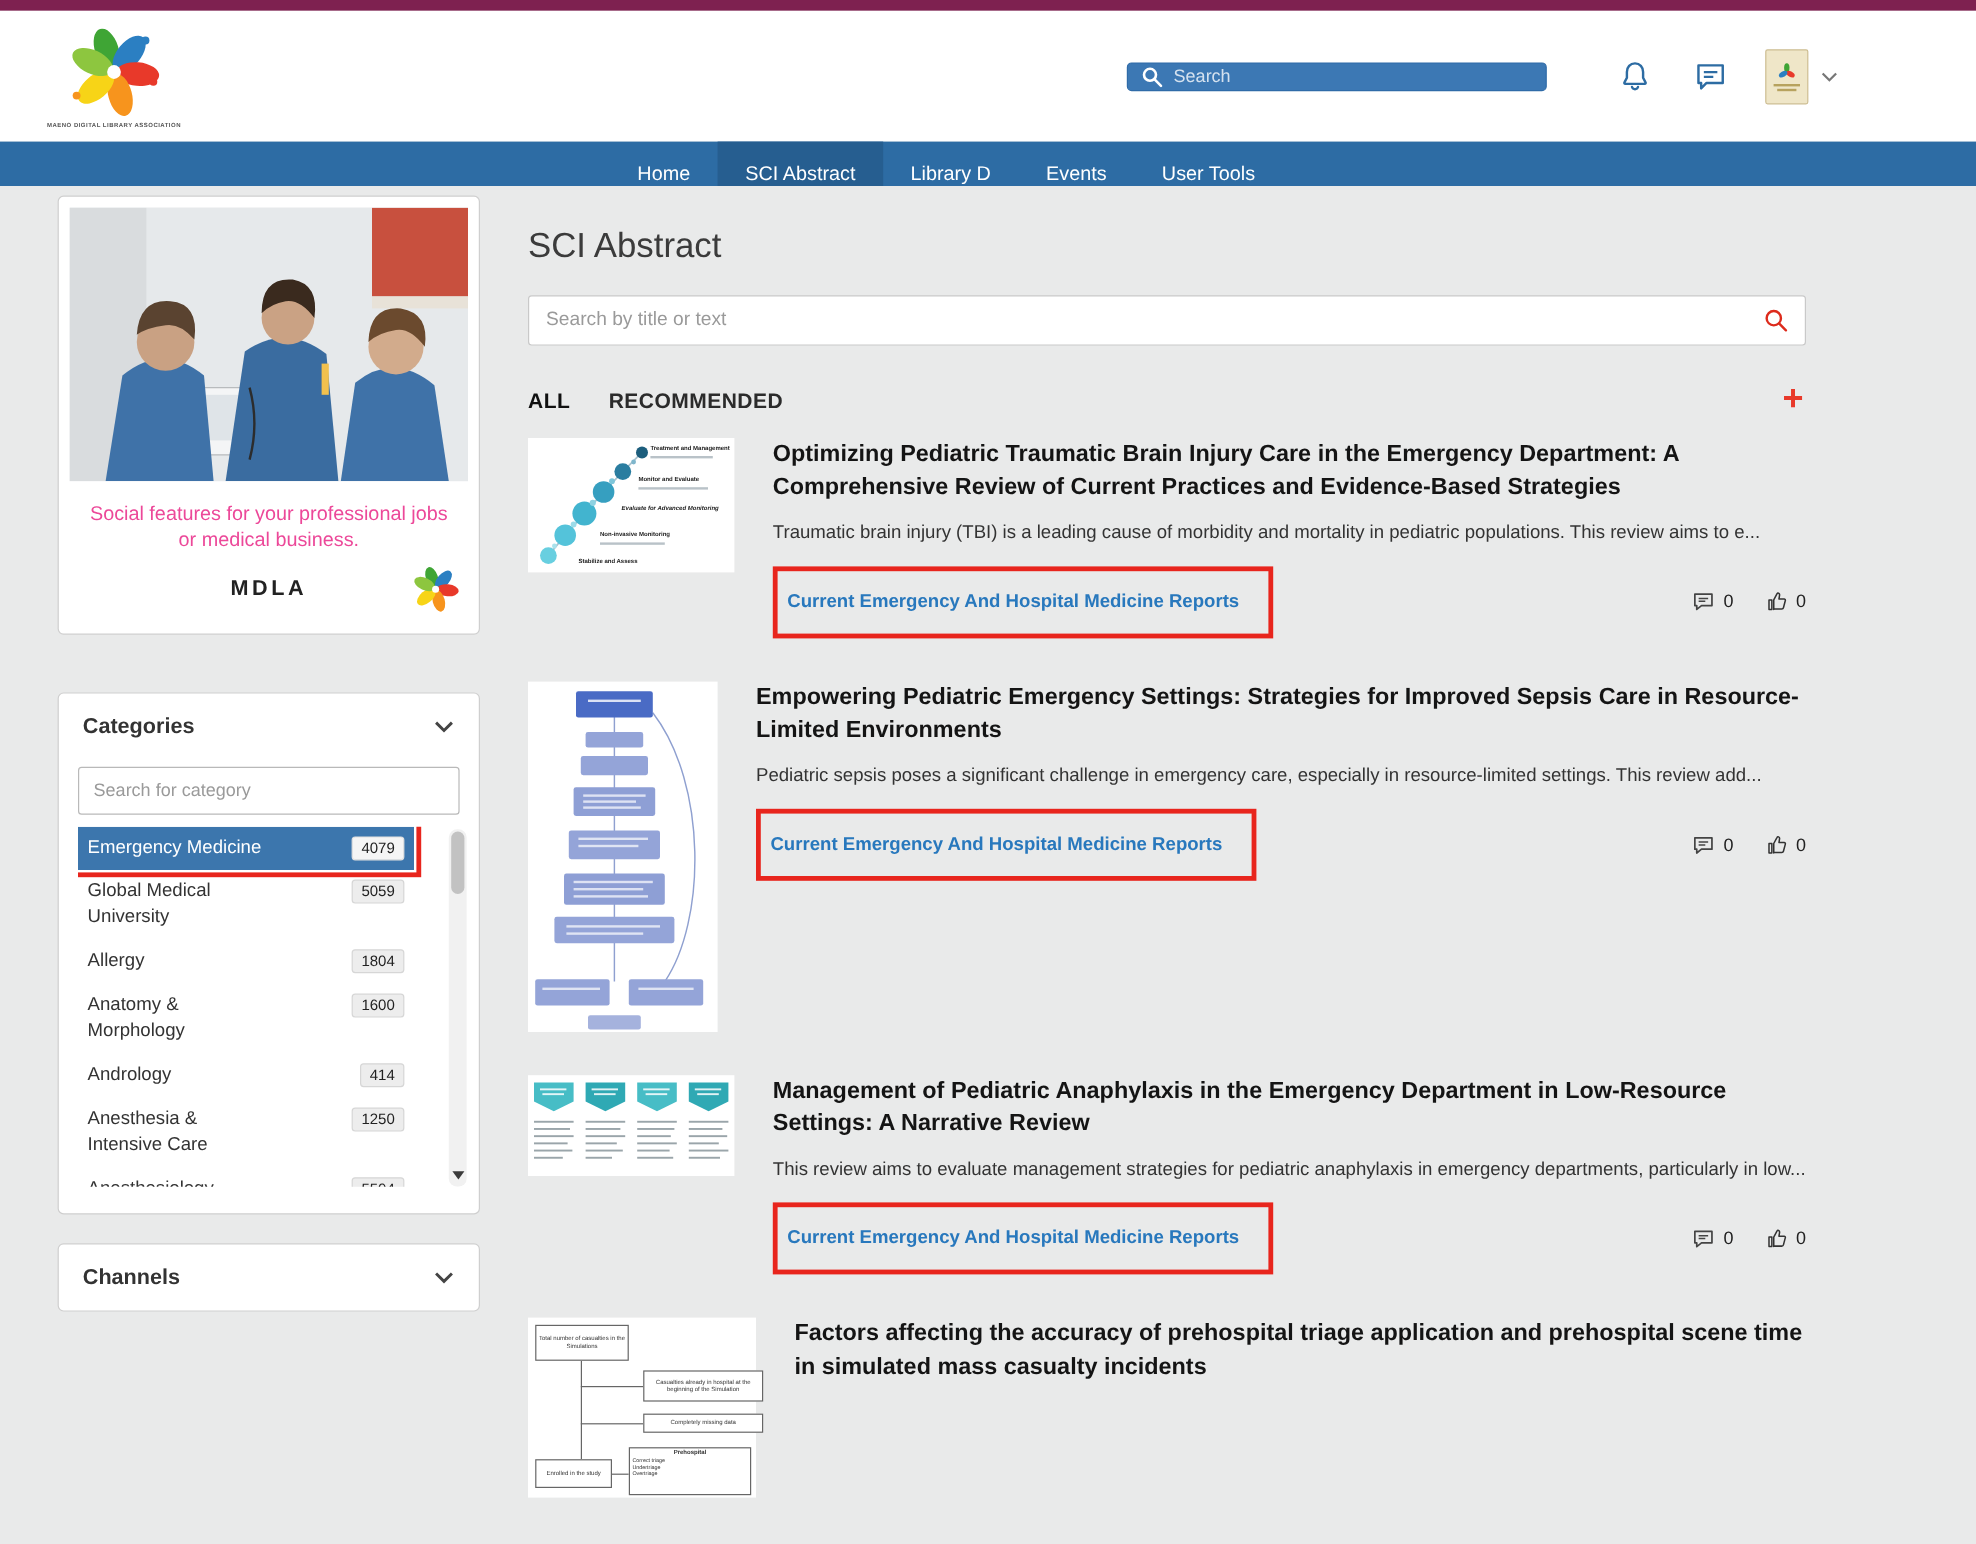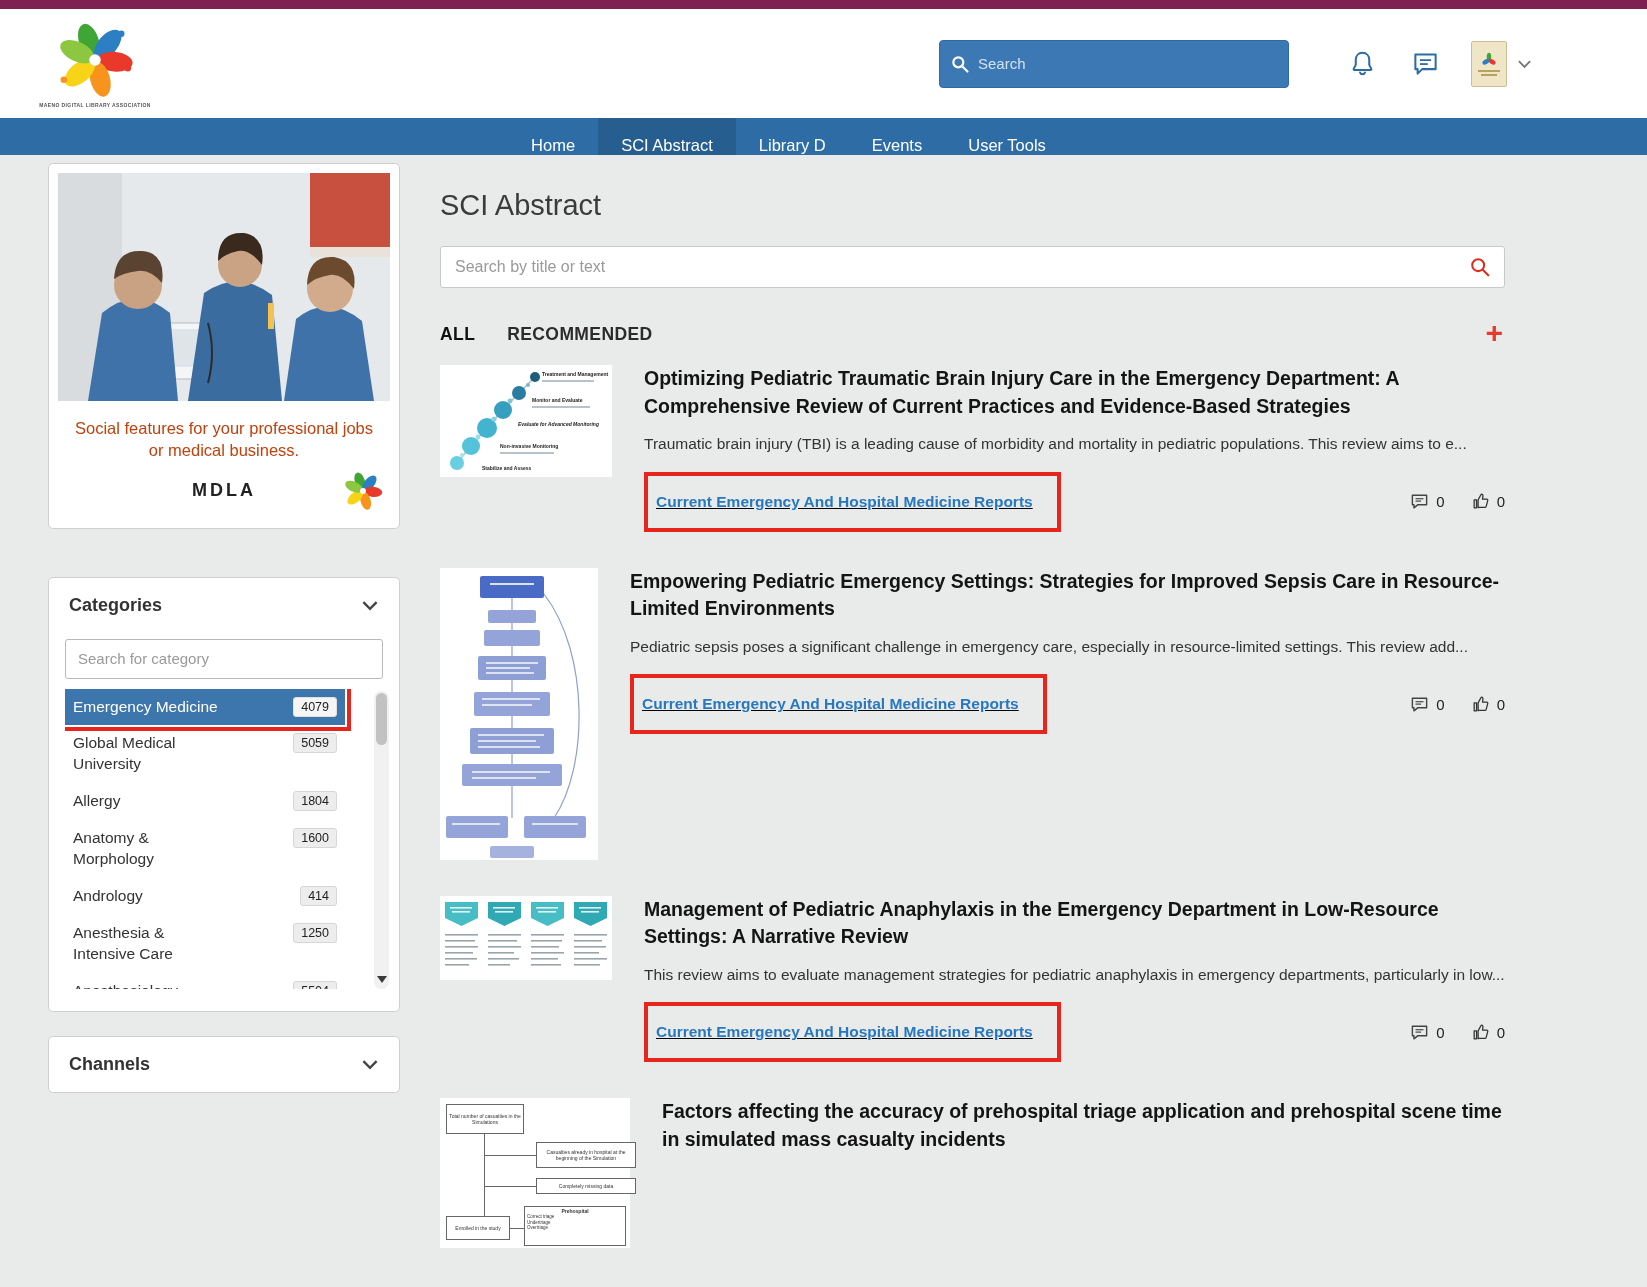--- a/index.html
+++ b/index.html
@@ -7,42 +7,42 @@
   .page { width:1647px; height:1287px; background:#e9eaea; position:relative; overflow:hidden; }
 
   
   .topbar { height:9px; background:#7e2150; }
 
   
   header { height:109px; background:#fff; display:flex; align-items:center; padding:0 115px 0 35px; }
   .logo { display:flex; flex-direction:column; align-items:center; width:120px; cursor:pointer; }
   .logo-caption { font-size:5px; color:#555; letter-spacing:.4px; white-space:nowrap; margin-top:1px; font-weight:bold; }
   .header-spacer { flex:1; }
-  .header-search { width:350px; height:48px; background:#3c78b4; border:1px solid #2f6ba8; border-radius:4px; display:flex; align-items:center; padding:0 10px; }
+  .header-search { width:350px; height:24px; background:#3c78b4; border:1px solid #2f6ba8; border-radius:4px; display:flex; align-items:center; padding:0 10px; }
   .header-search input { flex:1; background:transparent; border:none; outline:none; color:#eef4fa; font-size:15px; font-family:"Liberation Sans", sans-serif; margin-left:8px; }
   .header-search input::placeholder { color:rgba(255,255,255,.78); }
   .hicon { margin-left:36px; display:flex; align-items:center; cursor:pointer; }
   .avatar { width:36px; height:46px; margin-left:32px; background:#efe6c8; border:1px solid #cdbd92; border-radius:2px; display:flex; flex-direction:column; align-items:center; justify-content:center; gap:2px; cursor:pointer; }
   .avatar .aline { width:22px; height:2px; background:#b7a25e; }
   .chev { margin-left:10px; cursor:pointer; display:flex; align-items:center; }
 
   
   nav { height:37px; background:#2d6ca4; display:flex; justify-content:center; }
   .nav-inner { display:flex; transform:translateX(-35px); }
   .nav-item { color:#fff; font-size:16.5px; line-height:55px; padding:0 23px; cursor:pointer; white-space:nowrap; }
   .nav-item.active { background:#265e90; }
 
   
   .content { display:flex; padding:8px 142px 0 48px; gap:40px; }
   aside { width:352px; flex-shrink:0; }
 
   .card { background:#fff; border:1px solid #cfcfcf; border-radius:5px; }
   .promo-card { padding:9px 9px 16px; }
   .promo-photo { height:228px; overflow:hidden; position:relative; background:#e4e7e9; }
-  .promo-caption { text-align:center; color:#c2410c; font-size:16.5px; line-height:1.35; margin:16px 10px 8px; }
+  .promo-caption { text-align:center; color:#ec4899; font-size:16.5px; line-height:1.35; margin:16px 10px 8px; }
   .promo-brand-row { position:relative; display:flex; align-items:center; justify-content:center; height:42px; }
   .promo-brand { font-weight:bold; font-size:18px; letter-spacing:3px; color:#222; }
   .promo-mini-logo { position:absolute; right:6px; top:0; }
 
   .side-card { margin-top:48px; }
   .card-header { display:flex; justify-content:space-between; align-items:center; padding:17px 20px; cursor:pointer; }
   .card-title { font-weight:bold; font-size:18px; color:#333; }
   .cat-search { margin:6px 16px 6px; }
   .cat-search input { width:100%; height:40px; border:1px solid #b9b9b9; border-radius:3px; padding:0 12px; font-size:15px; color:#333; outline:none; font-family:"Liberation Sans", sans-serif; }
   .cat-search input::placeholder { color:#9a9a9a; }
@@ -81,21 +81,21 @@
   .t4-box { position:absolute; border:1px solid #666; background:#fff; font-size:5px; line-height:1.2; display:flex; align-items:center; justify-content:center; text-align:center; padding:1px 2px; color:#333; }
   .t4-pre { flex-direction:column; align-items:flex-start; text-align:left; justify-content:flex-start; }
   .t4-pre b { align-self:center; font-size:5px; }
   .t4-pre span { font-size:4.5px; }
   .t4-conn { position:absolute; background:#666; }
 
   .article-body { flex:1; display:flex; flex-direction:column; min-width:0; }
   .article-title { font-size:19.5px; font-weight:bold; color:#141414; line-height:1.42; cursor:pointer; }
   .article-excerpt { font-size:15.5px; color:#333; line-height:1.5; margin-top:12px; }
   .article-footer { display:flex; justify-content:space-between; align-items:center; margin-top:16px; }
-  .link-box { display:inline-block; border:4px solid #e8251d; padding:17px 24px 17px 8px;text-decoration:underline; }
+  .link-box { display:inline-block; border:4px solid #e8251d; padding:17px 24px 17px 8px; }
   .source-link { color:#2878bd; font-weight:bold; font-size:15.5px; cursor:pointer; }
   .stats { display:flex; align-items:center; color:#222; font-size:15px; }
   .stat { display:flex; align-items:center; gap:7px; margin-left:26px; }
   .stat svg { cursor:pointer; }
 </style>
 </head>
 <body>
 
 <div class="page">
   <div class="topbar"></div>

